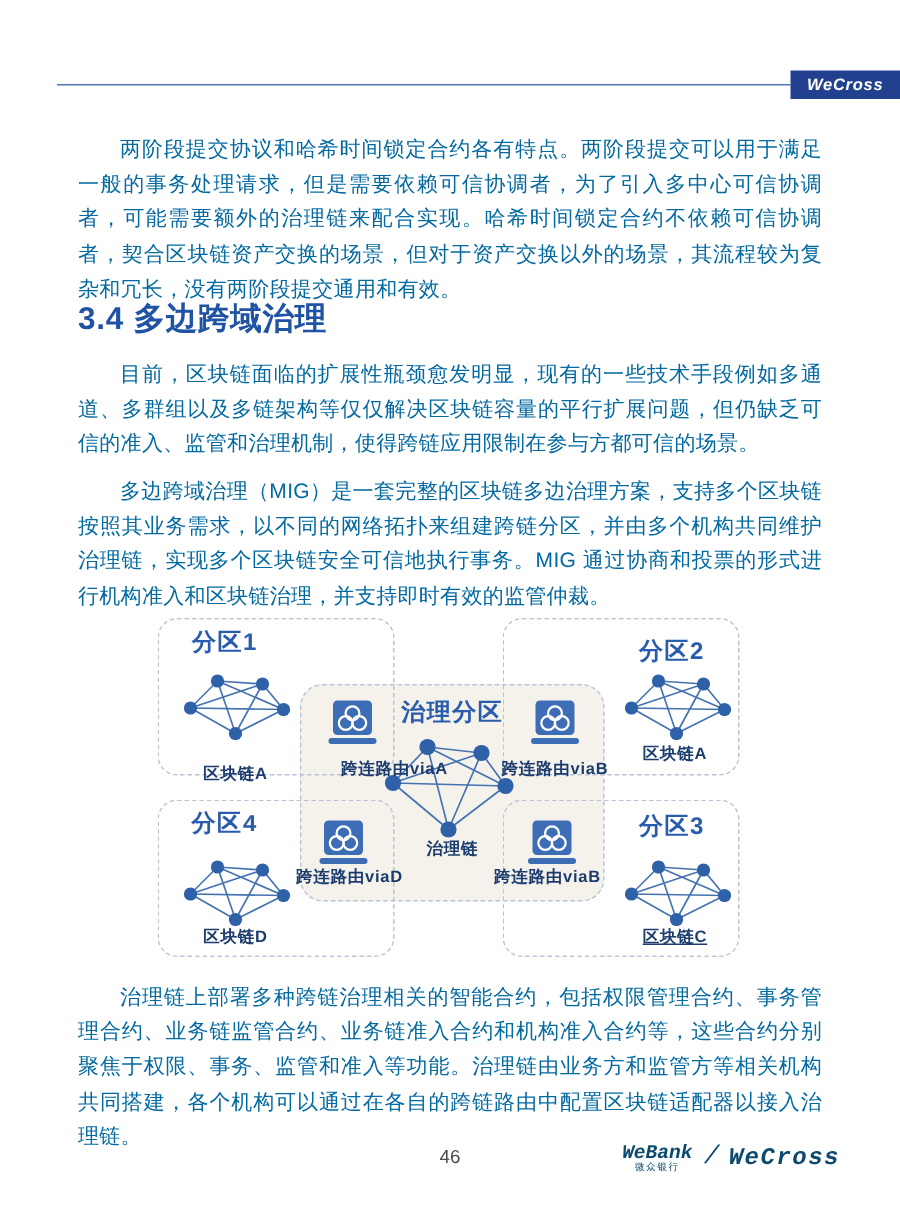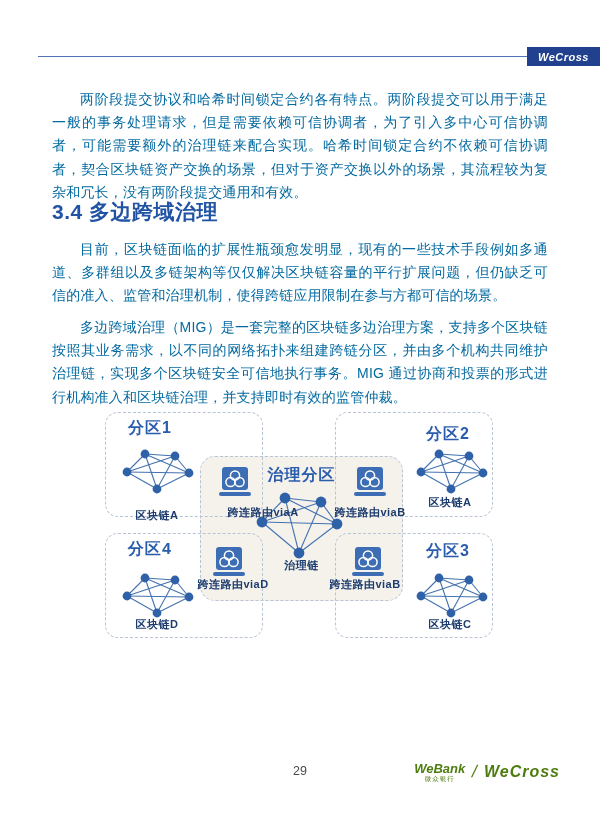--- a/index.html
+++ b/index.html
@@ -60,21 +60,21 @@
   .mesh-edge { stroke:#4472b0; stroke-width:1.1; }
   .mesh-node { fill:#2e61a8; }
   .router-icon { position:absolute; width:34px; height:32px; z-index:3; }
   
   .page-number {
     position:absolute; left:0; right:0; bottom:36px; text-align:center;
     color:#4a4a4a; font-size:12.5px;
   }
   .watermark {
     position:absolute; right:40px; bottom:32px; display:flex;
-    align-items:center; gap:7px; color:#4d7c0f; z-index:1;
+    align-items:center; gap:7px; color:#0c4a6e; z-index:1;font-family:Liberation Mono, monospace;
   }
   .wm-webank { text-align:center; line-height:1; }
   .wm-webank-en { font-size:13px; font-weight:bold; font-style:italic; }
   .wm-webank-cn { font-size:6.5px; letter-spacing:1px; margin-top:1px; }
   .wm-divider { font-size:17px; font-weight:300; transform:skewX(-12deg); }
   .wm-wecross { font-size:16px; font-weight:bold; font-style:italic; letter-spacing:1px; }
 </style>
 </head>
 <body>
 
@@ -188,21 +188,21 @@
         <circle cx="7" cy="32" r="5.4" class="mesh-node"></circle>
         <circle cx="30" cy="8" r="5.4" class="mesh-node"></circle>
         <circle cx="66" cy="12" r="5.4" class="mesh-node"></circle>
         <circle cx="82" cy="34" r="5.4" class="mesh-node"></circle>
         <circle cx="44" cy="63" r="5.4" class="mesh-node"></circle>
       </svg>
 
     <div class="chain-label" style="left:12px; top:100px; width:100px;">区块链A</div>
     <div class="chain-label" style="left:305px; top:87px; width:100px;">区块链A</div>
     <div class="chain-label" style="left:12px; top:209px; width:100px;">区块链D</div>
-    <div class="chain-label" style="left:305px; top:209px; width:100px;">区块链C</div>
+    <div class="chain-label" style="left:305px; top:209px; width:100px;text-decoration:underline;">区块链C</div>
     <div class="chain-label" style="left:105px; top:150px; width:203px;">治理链</div>
 
     <svg class="router-icon" style="left:123px; top:58px;" viewBox="0 0 34 32">
       <rect x="4" y="1" width="26" height="23" rx="3" fill="#3d6db5"></rect>
       <circle cx="17" cy="9.5" r="4.6" fill="none" stroke="#ffffff" stroke-width="1.5"></circle>
       <circle cx="12.5" cy="16" r="4.6" fill="none" stroke="#ffffff" stroke-width="1.5"></circle>
       <circle cx="21.5" cy="16" r="4.6" fill="none" stroke="#ffffff" stroke-width="1.5"></circle>
       <rect x="1" y="26" width="32" height="4" rx="2" fill="#3d6db5"></rect>
     </svg>
     <svg class="router-icon" style="left:258px; top:58px;" viewBox="0 0 34 32">
@@ -226,22 +226,23 @@
       <circle cx="21.5" cy="16" r="4.6" fill="none" stroke="#ffffff" stroke-width="1.5"></circle>
       <rect x="1" y="26" width="32" height="4" rx="2" fill="#3d6db5"></rect>
     </svg>
 
     <div class="router-label" style="left:84px; top:97px; width:80px;margin-left:44px;">跨连路由viaA</div>
     <div class="router-label" style="left:235px; top:97px; width:80px;">跨连路由viaB</div>
     <div class="router-label" style="left:98px; top:169px; width:80px;">跨连路由viaD</div>
     <div class="router-label" style="left:230px; top:169px; width:80px;">跨连路由viaB</div>
   </div>
 
-
-  <div class="page-number">29</div>
+  <p class="body-text p4">治理链上部署多种跨链治理相关的智能合约，包括权限管理合约、事务管理合约、业务链监管合约、业务链准入合约和机构准入合约等，这些合约分别聚焦于权限、事务、监管和准入等功能。治理链由业务方和监管方等相关机构共同搭建，各个机构可以通过在各自的跨链路由中配置区块链适配器以接入治理链。</p>
+
+  <div class="page-number">46</div>
   <div class="watermark">
     <div class="wm-webank">
       <div class="wm-webank-en">WeBank</div>
       <div class="wm-webank-cn">微众银行</div>
     </div>
     <div class="wm-divider">/</div>
     <div class="wm-wecross">WeCross</div>
   </div>
 
 </div>

